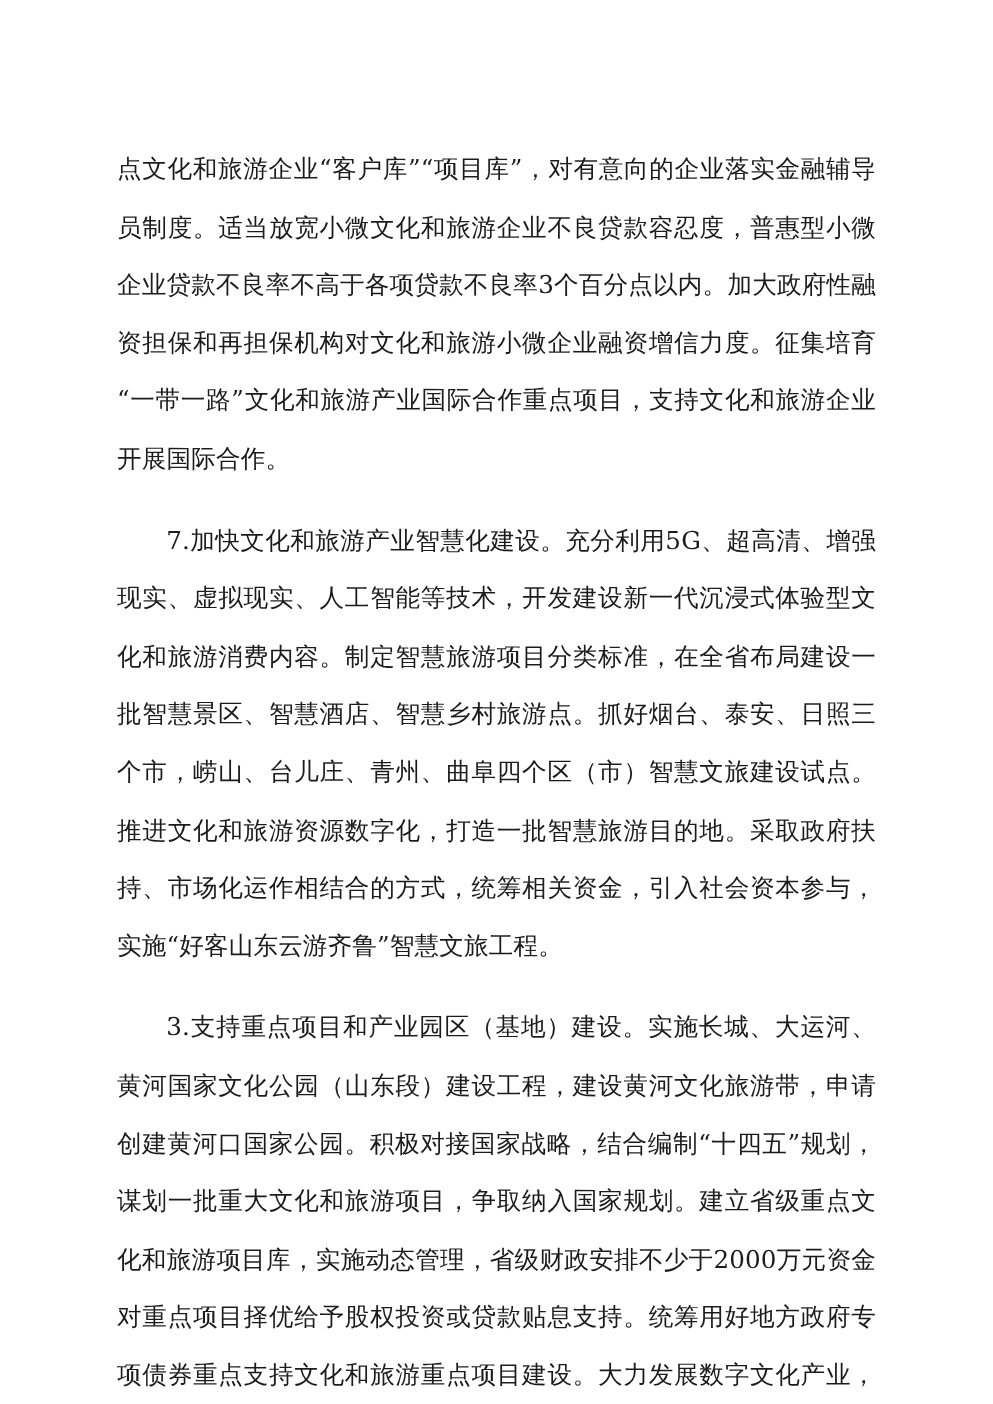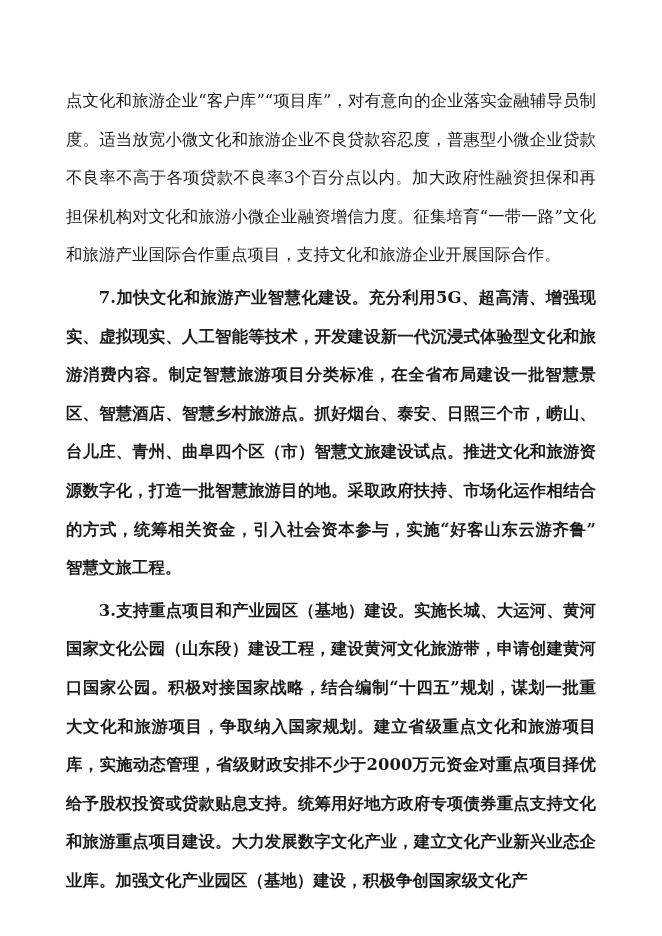--- a/index.html
+++ b/index.html
@@ -23,29 +23,28 @@
     background: #ffffff;
   }
   .doc-body {
     font-size: 16.4px;
     line-height: 38.6px;
     text-align: justify;
     text-justify: inter-ideograph;
     letter-spacing: 0.1px;
   }
   .para {
-    margin: 4px;
+    margin: 16px;
     text-indent: 0;
   }
   .para.indent {
     text-indent: 2em;
   }
   .para + .para {
     margin-top: 0;
-    font-weight: bold;
   }
 </style>
 </head>
 <body>
 
 <div class="page">
   <div class="doc-body">
     <p class="para">点文化和旅游企业“客户库”“项目库”，对有意向的企业落实金融辅导员制度。适当放宽小微文化和旅游企业不良贷款容忍度，普惠型小微企业贷款不良率不高于各项贷款不良率3个百分点以内。加大政府性融资担保和再担保机构对文化和旅游小微企业融资增信力度。征集培育“一带一路”文化和旅游产业国际合作重点项目，支持文化和旅游企业开展国际合作。</p>
     <p class="para indent">7.加快文化和旅游产业智慧化建设。充分利用5G、超高清、增强现实、虚拟现实、人工智能等技术，开发建设新一代沉浸式体验型文化和旅游消费内容。制定智慧旅游项目分类标准，在全省布局建设一批智慧景区、智慧酒店、智慧乡村旅游点。抓好烟台、泰安、日照三个市，崂山、台儿庄、青州、曲阜四个区（市）智慧文旅建设试点。推进文化和旅游资源数字化，打造一批智慧旅游目的地。采取政府扶持、市场化运作相结合的方式，统筹相关资金，引入社会资本参与，实施“好客山东云游齐鲁”智慧文旅工程。</p>
     <p class="para indent">3.支持重点项目和产业园区（基地）建设。实施长城、大运河、黄河国家文化公园（山东段）建设工程，建设黄河文化旅游带，申请创建黄河口国家公园。积极对接国家战略，结合编制“十四五”规划，谋划一批重大文化和旅游项目，争取纳入国家规划。建立省级重点文化和旅游项目库，实施动态管理，省级财政安排不少于2000万元资金对重点项目择优给予股权投资或贷款贴息支持。统筹用好地方政府专项债券重点支持文化和旅游重点项目建设。大力发展数字文化产业，建立文化产业新兴业态企业库。加强文化产业园区（基地）建设，积极争创国家级文化产</p>

